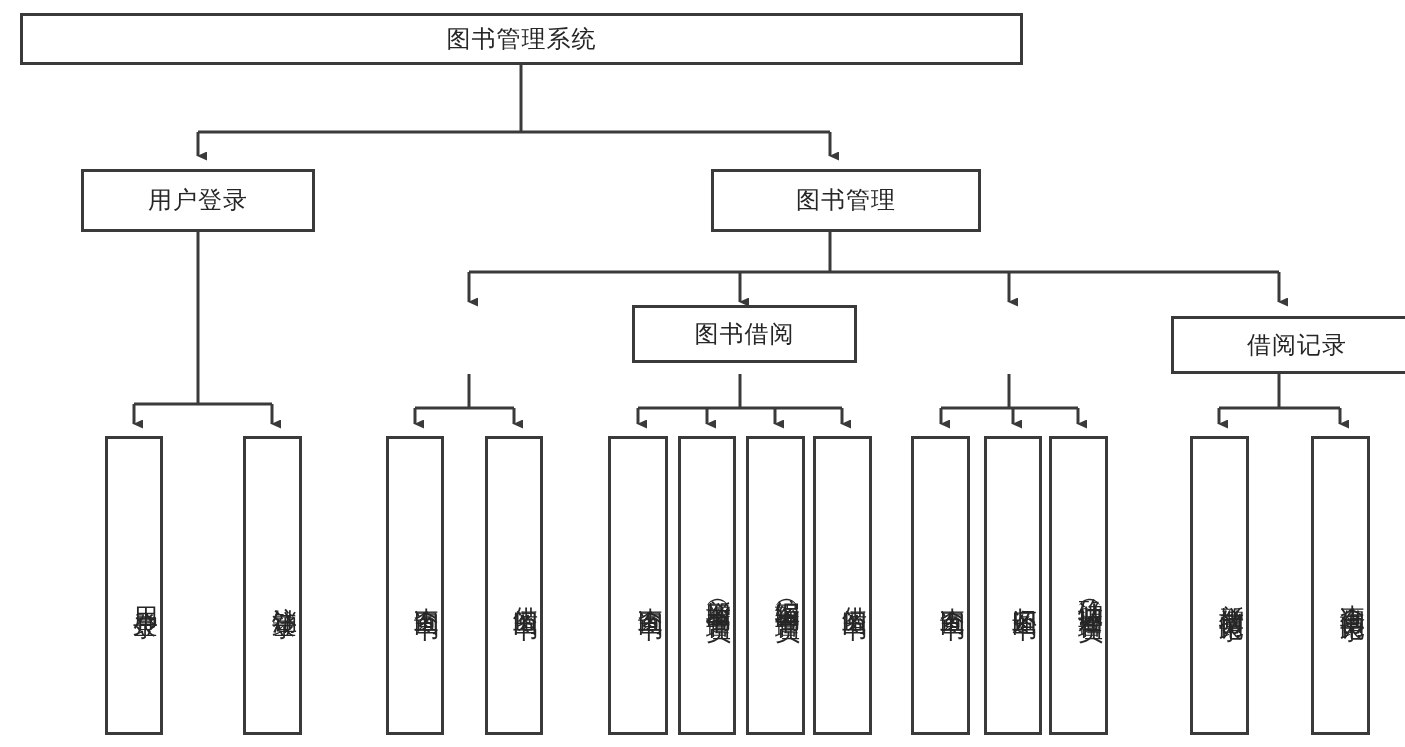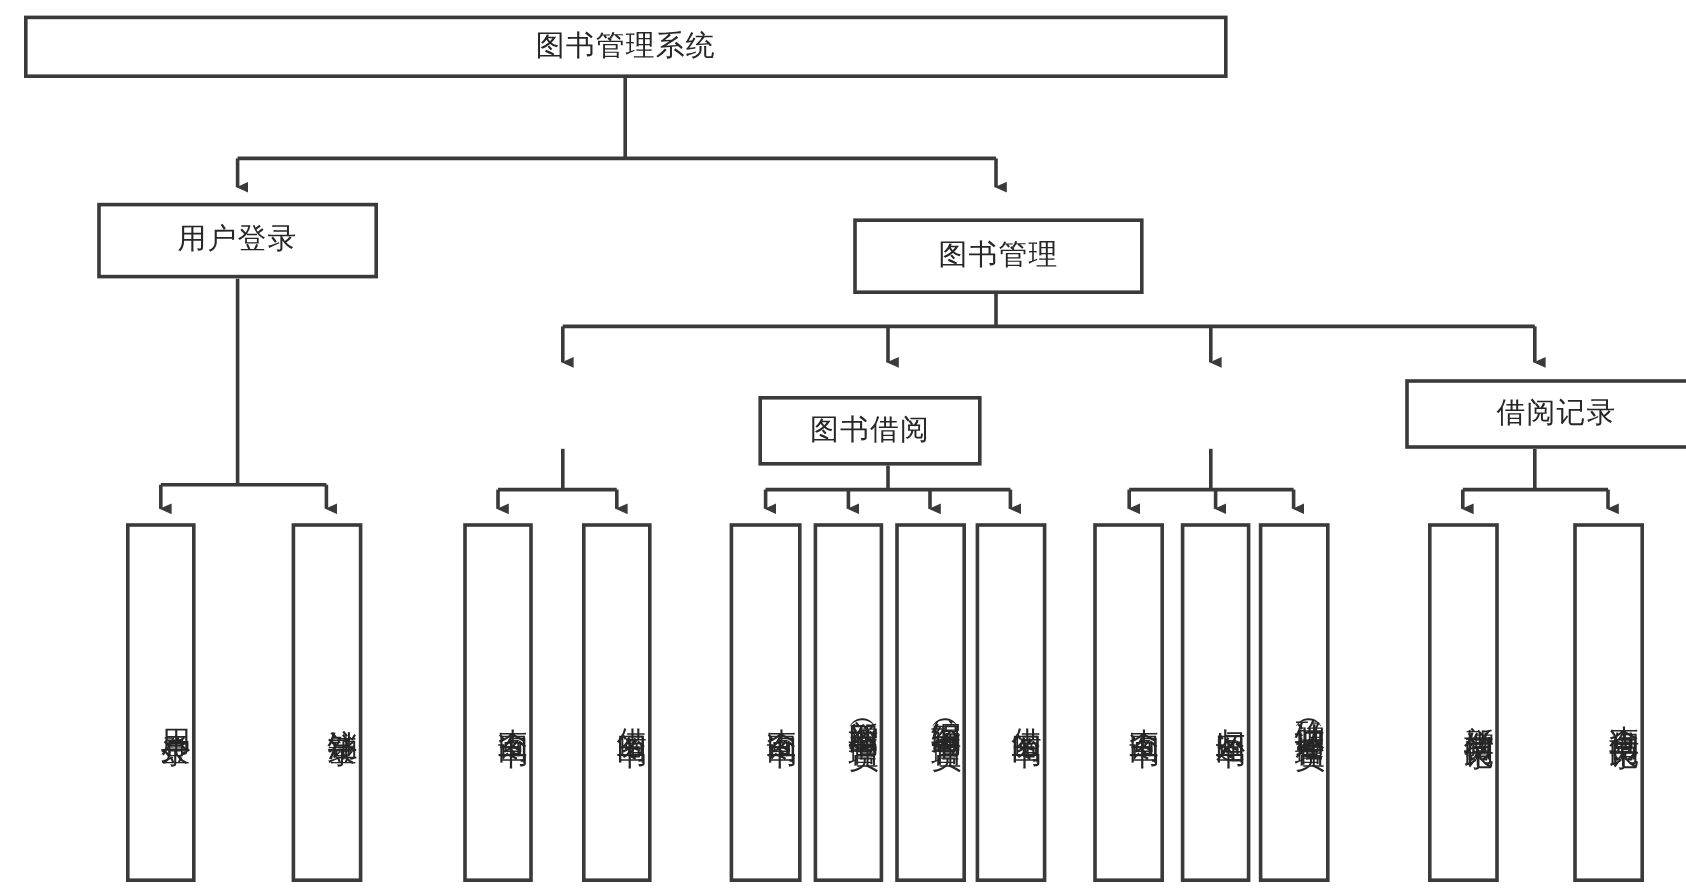--- a/index.html
+++ b/index.html
@@ -121,26 +121,26 @@
   </svg>
 
   <div class="node horiz" style="left:20px; top:13px; width:1003px; height:52px;">
     <span>图书管理系统</span>
   </div>
 
   <div class="node horiz" style="left:81px; top:169px; width:234px; height:63px;">
     <span>用户登录</span>
   </div>
 
-  <div class="node horiz" style="left:711px; top:182px; width:242px; height:63px;">
+  <div class="node horiz" style="left:711px; top:169px; width:270px; height:63px;">
     <span>图书管理</span>
   </div>
 
 
-  <div class="node horiz" style="left:632px; top:330px; width:186px; height:58px;">
+  <div class="node horiz" style="left:632px; top:305px; width:225px; height:58px;">
     <span>图书借阅</span>
   </div>
 
 
   <div class="node horiz" style="left:1171px; top:316px; width:252px; height:58px;">
     <span>借阅记录</span>
   </div>
 
   <div class="node vert" style="left:105px; top:436px; width:58px; height:299px;">
     <span>用户登录</span>

